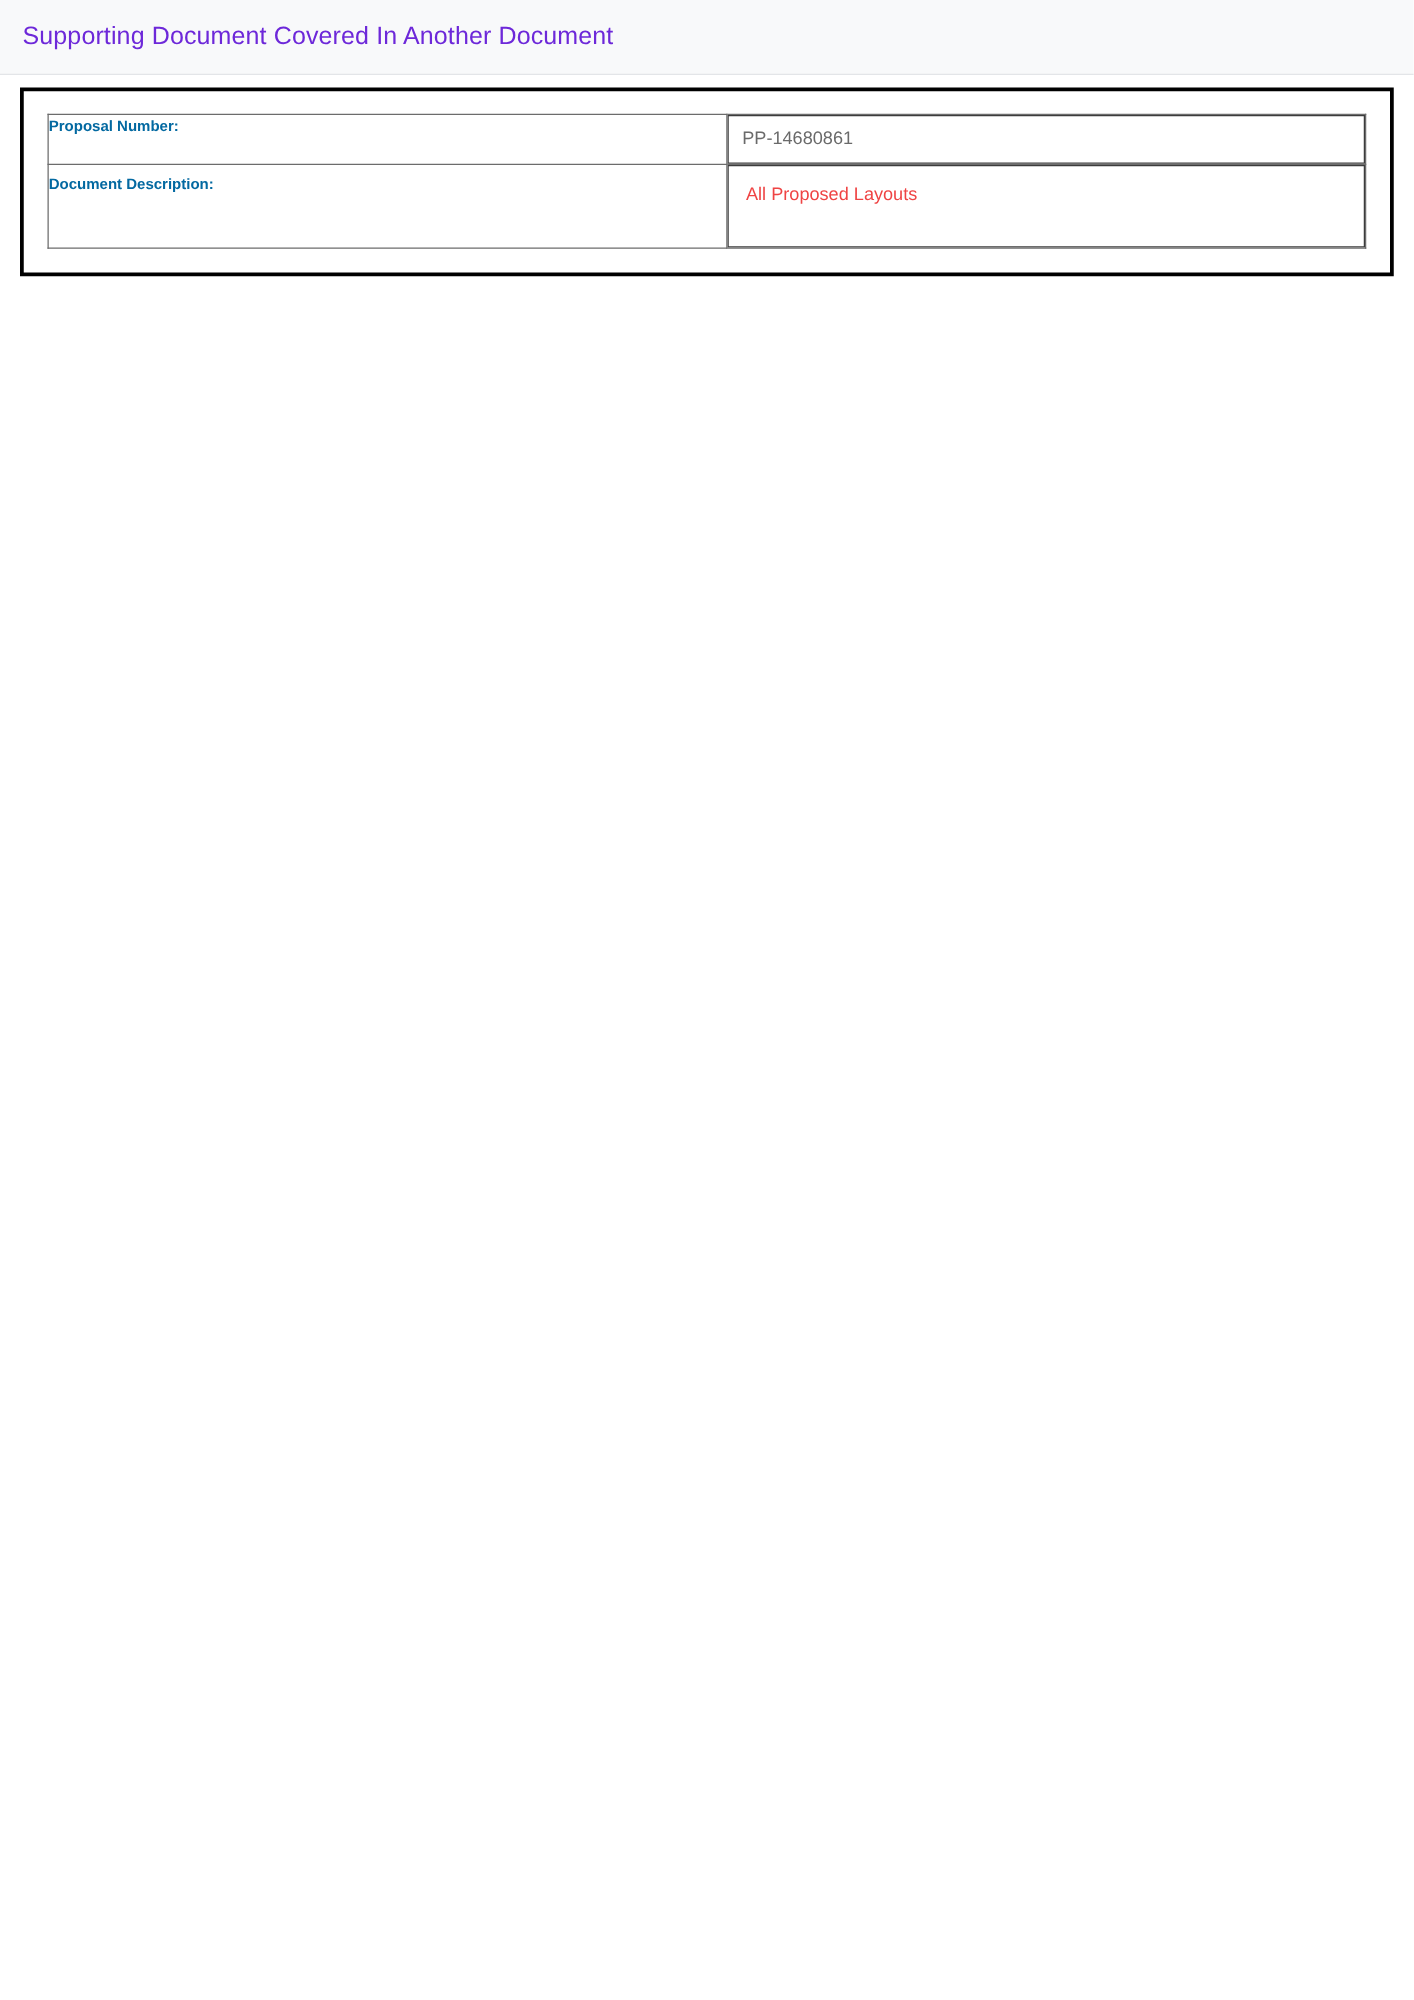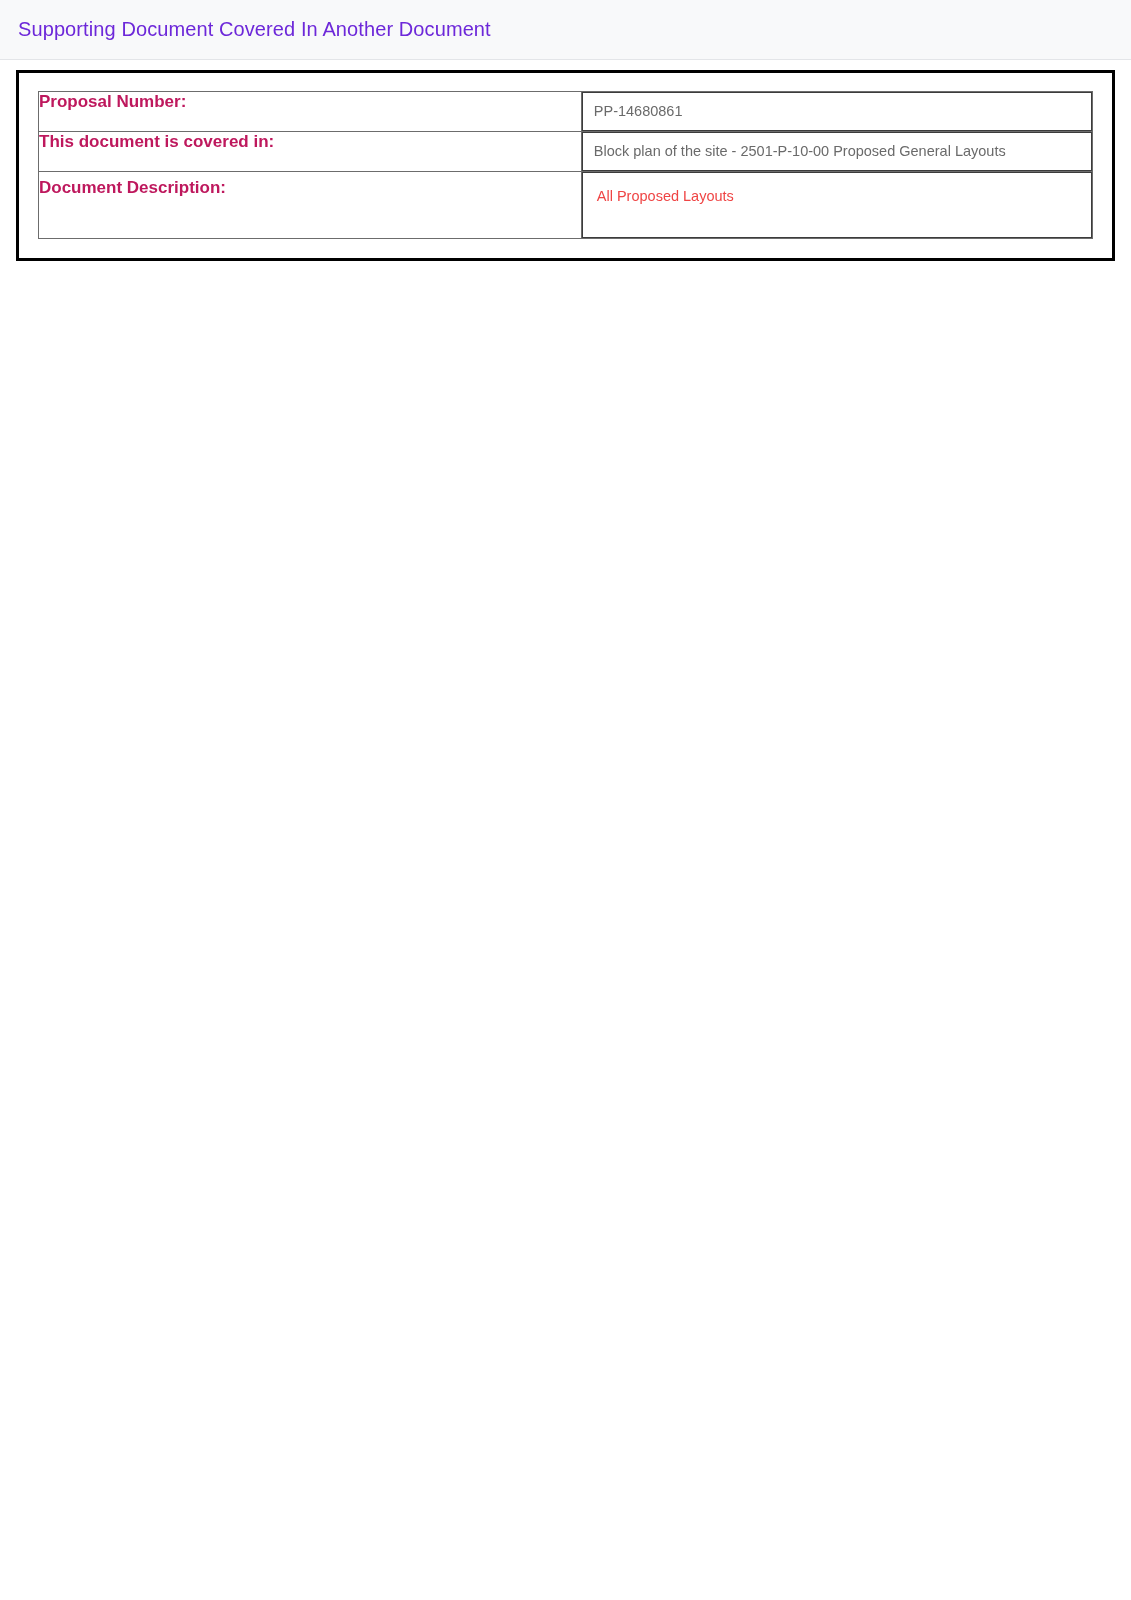--- a/index.html
+++ b/index.html
@@ -51,23 +51,23 @@
     padding: 17px 0 17px 13px;
     box-sizing: border-box;
   }
   td.value-cell {
     width: 48.5%;
     padding: 11px 12px 12px 12px;
     box-sizing: border-box;
     margin-top: 40px;
   }
   .field-label {
-    font-size: 17px;
+    font-size: 12px;
     font-weight: bold;
-    color: #be185d;
+    color: #0369a1;
     line-height: 1.2;
   }
 
   .readonly-field {
     border: 1px solid #3c3c3c;
     background: #ffffff;
     font-size: 14.5px;
     color: #6a6a6a;
     padding: 9px 10px 10px 11px;
     line-height: 1.25;
@@ -101,28 +101,20 @@
   <table class="detail-table">
     <tbody>
       <tr>
         <td class="label-cell">
           <span class="field-label">Proposal Number:</span>
         </td>
         <td class="value-cell">
           <div class="readonly-field">PP-14680861</div>
         </td>
       </tr>
-      <tr>
-        <td class="label-cell">
-          <span class="field-label">This document is covered in:</span>
-        </td>
-        <td class="value-cell">
-          <div class="readonly-field">Block plan of the site - 2501-P-10-00 Proposed General Layouts</div>
-        </td>
-      </tr>
       <tr class="row-tall">
         <td class="label-cell">
           <span class="field-label">Document Description:</span>
         </td>
         <td class="value-cell">
           <div class="readonly-field filled desc-box">All Proposed Layouts</div>
         </td>
       </tr>
     </tbody>
   </table>

